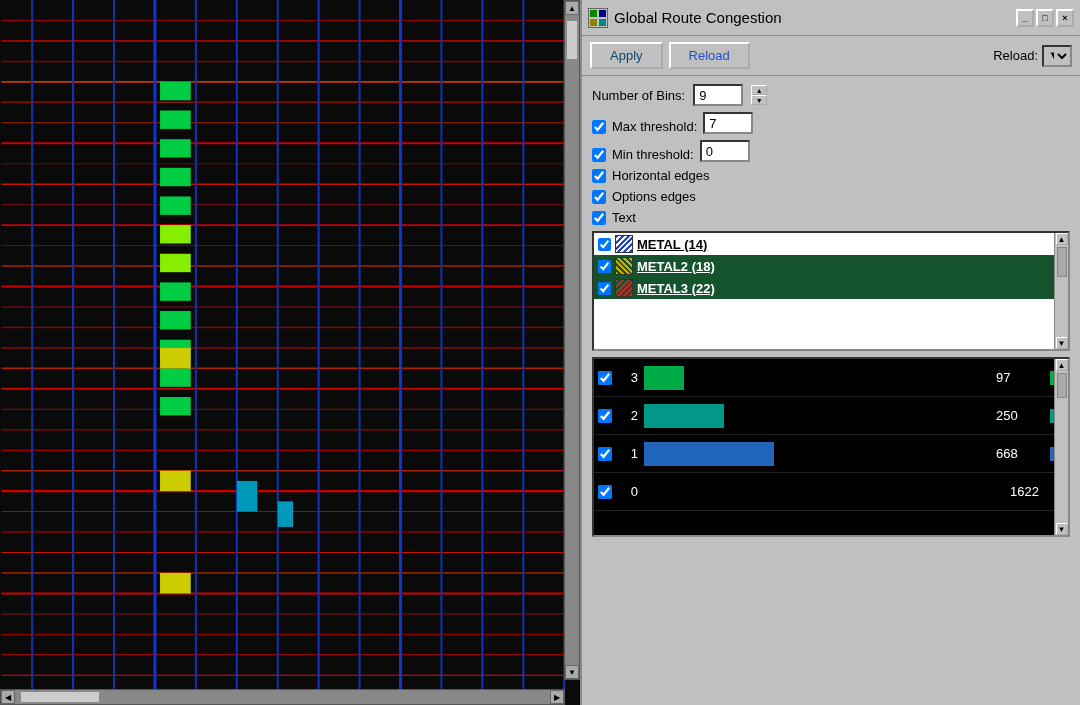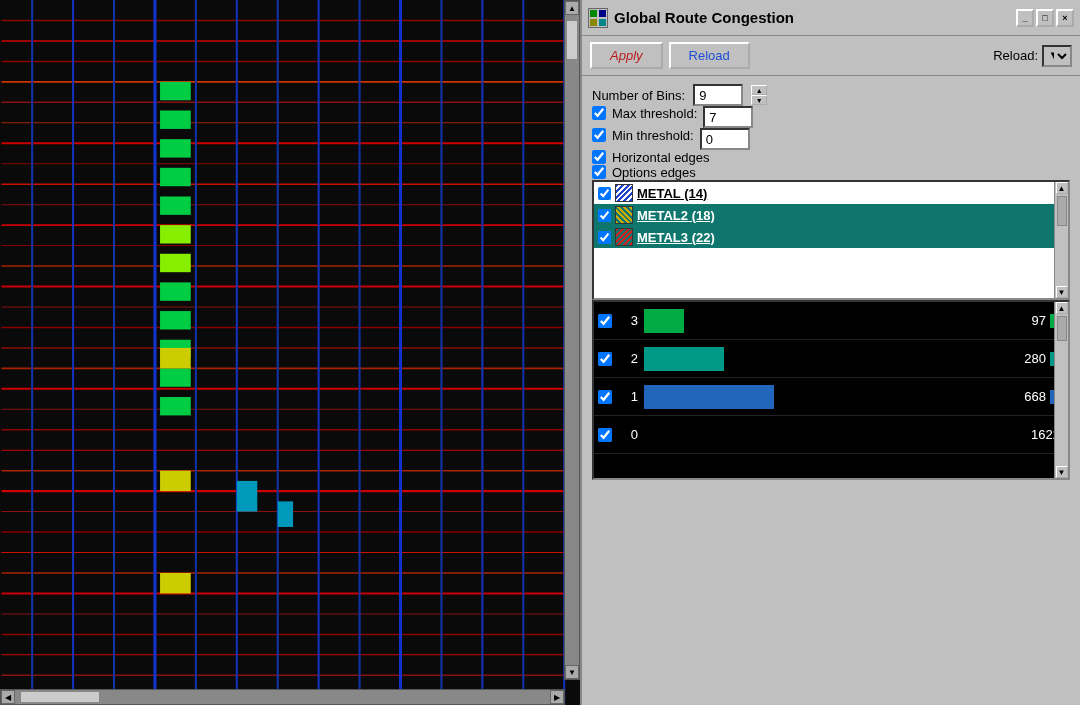--- a/index.html
+++ b/index.html
@@ -132,21 +132,21 @@
       background: #c0c0c0;
       border: 1px solid #666;
       display: flex;
       align-items: center;
       justify-content: center;
       font-size: 10px;
       color: #333;
     }
     #title-text {
       font-size: 15px;
-      font-weight: bold;
+      font-weight: normal;
       color: #000;
     }
     #win-controls {
       display: flex;
       gap: 2px;
     }
     .win-btn {
       width: 18px;
       height: 18px;
       background: #c0c0c0;
@@ -172,39 +172,39 @@
       padding: 4px 18px;
       background: #c0c0c0;
       border: 2px outset #fff;
       cursor: pointer;
       font-size: 13px;
       color: #1d4ed8;
       min-width: 70px;
       text-align: center;
     }
     .toolbar-btn.disabled {
-      color: #b91c1c;
-      font-style: italic;
+      color: #0c4a6e;
     }
     .toolbar-options {
       margin-left: auto;
       display: flex;
       align-items: center;
       gap: 4px;
       font-size: 13px;
     }
     .toolbar-options select {
       font-size: 13px;
     }
 
     
     #content {
       padding: 8px 10px;
       display: flex;
       flex-direction: column;
+      gap: 6px;
     }
 
     .form-row {
       display: flex;
       align-items: center;
       gap: 8px;
     }
     .form-label {
       font-size: 13px;
       color: #000;
@@ -228,21 +228,21 @@
       border: 1px outset #fff;
       cursor: pointer;
       font-size: 7px;
       display: flex;
       align-items: center;
       justify-content: center;
     }
 
     .checkbox-row {
       display: flex;
-      align-items: flex-start;
+      align-items: flex-end;
       gap: 6px;
     }
     .checkbox-row input[type="checkbox"] {
       width: 14px;
       height: 14px;
       cursor: pointer;
     }
     .checkbox-label {
       font-size: 13px;
       color: #000;
@@ -258,21 +258,21 @@
     }
     .metal-item {
       display: flex;
       align-items: center;
       gap: 4px;
       padding: 2px 4px;
       cursor: pointer;
       font-size: 13px;
     }
     .metal-item.selected {
-      background: #0f766e;
+      background: #14532d;
       color: #fff;
     }
     .metal-item input[type="checkbox"] {
       width: 13px;
       height: 13px;
     }
     .metal-swatch {
       width: 18px;
       height: 18px;
       border: 1px solid #000;
@@ -347,21 +347,20 @@
       display: flex;
       align-items: center;
       gap: 2px;
     }
     .bin-bar {
       height: 24px;
     }
     .bin-value {
       color: #fff;
       font-size: 13px;
-      text-align: right;
       width: 50px;
       margin-right: 4px;
     }
     .bins-scroll {
       position: absolute;
       right: 0;
       top: 0;
       width: 14px;
       height: 100%;
       background: #c0c0c0;
@@ -580,20 +579,24 @@
     <div class="checkbox-row">
       <input type="checkbox" checked="" style="">
       <span class="checkbox-label">Horizontal edges</span>
     </div>
 
     <div class="checkbox-row">
       <input type="checkbox" checked="" style="">
       <span class="checkbox-label">Options edges</span>
     </div>
 
+    <div class="checkbox-row">
+      <input type="checkbox" checked="" style="">
+      <span class="checkbox-label">Text</span>
+    </div>
 
     <div id="metal-list-container">
       <div id="metal-list-rows">
           <div class="metal-item">
             <input type="checkbox" checked="" style="">
             <div class="metal-swatch swatch-metal1"></div>
             <span class="metal-label">METAL (14)</span>
           </div>
           <div class="metal-item selected">
             <input type="checkbox" checked="" style="">
@@ -623,21 +626,21 @@
             </div>
             <span class="bin-value">97</span>
             <div style="width: 14px; height: 14px; background: rgb(0, 170, 68); flex-shrink: 0;"></div>
           </div>
           <div class="bin-row">
             <input type="checkbox" class="bin-checkbox" checked="" style="">
             <span class="bin-number">2</span>
             <div class="bin-bar-container">
               <div class="bin-bar" style="background: rgb(0, 153, 136); width: 80px;"></div>
             </div>
-            <span class="bin-value">280</span>
+            <span class="bin-value">250</span>
             <div style="width: 14px; height: 14px; background: rgb(0, 153, 136); flex-shrink: 0;"></div>
           </div>
           <div class="bin-row">
             <input type="checkbox" class="bin-checkbox" checked="" style="">
             <span class="bin-number">1</span>
             <div class="bin-bar-container">
               <div class="bin-bar" style="background: rgb(34, 102, 187); width: 130px;"></div>
             </div>
             <span class="bin-value">668</span>
             <div style="width: 14px; height: 14px; background: rgb(34, 102, 187); flex-shrink: 0;"></div>

